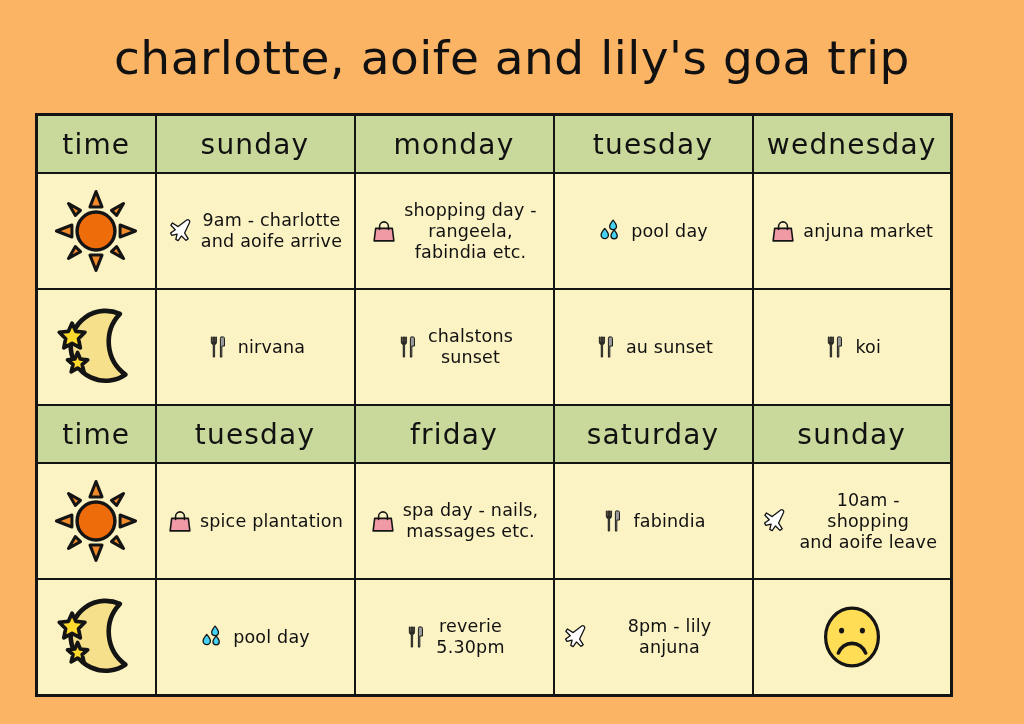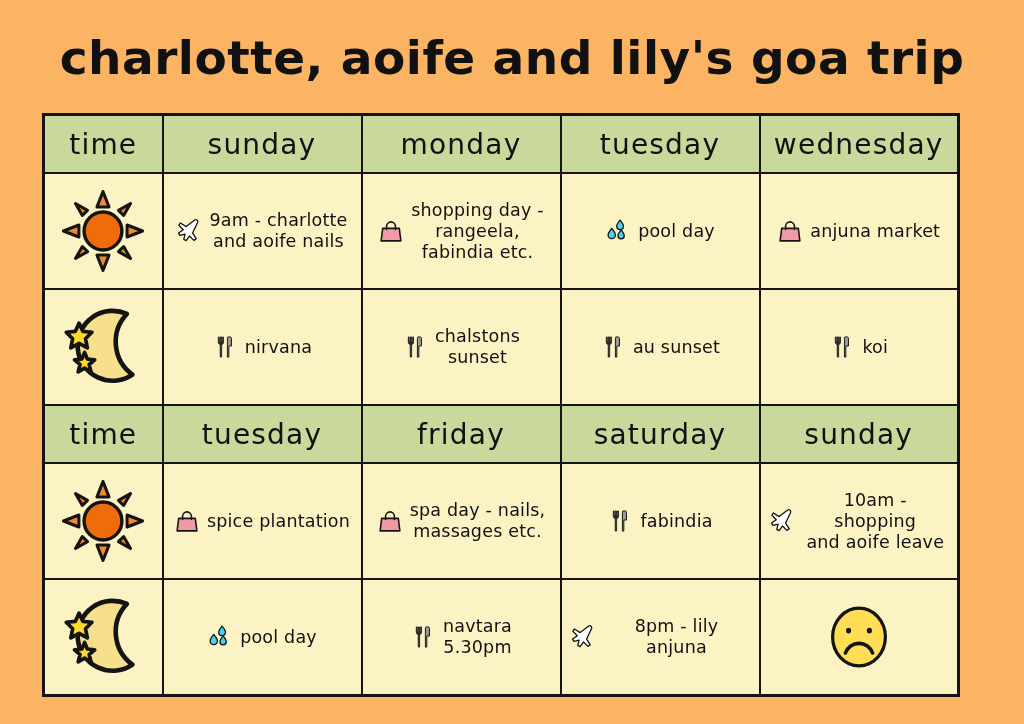--- a/index.html
+++ b/index.html
@@ -17,27 +17,27 @@
   #page-title {
     position: absolute;
     top: 28px;
     left: 0;
     width: 1024px;
     text-align: center;
     font-size: 47px;
     line-height: 60px;
     color: #111111;
     font-family: "DejaVu Sans", sans-serif;
-    font-weight: 700;
+    font-weight: 400;
     letter-spacing: 0.5px;
     white-space: nowrap;
   }
   #schedule-table {
     position: absolute;
-    left: 42px;
+    left: 35px;
     top: 113px;
     width: 915px;
     height: 566px;
     border-collapse: collapse;
     table-layout: fixed;
     border: 3px solid #141414;
   }
   #schedule-table td, #schedule-table th {
     border: 2px solid #141414;
     padding: 0;
@@ -151,21 +151,21 @@
       </td>
 
       <td>
         <div class="cell-inner">
           <span class="cell-icon">
             <svg width="26" height="28" viewBox="0 0 100 100">
               <path d="M72 8c6-4 14 2 11 9L64 58l14 22-9 6-17-17-13 18-9-5 5-20-20 5-5-9 18-13-17-17 6-9 22 14z" fill="#ffffff" stroke="#141414" stroke-width="5" stroke-linejoin="round"></path>
             </svg>
           </span>
           <span class="cell-text">9am - charlotte
-and aoife nails</span>
+and aoife arrive</span>
         </div>
       </td>
 
       <td>
         <div class="cell-inner">
           <span class="cell-icon">
             <svg width="26" height="28" viewBox="0 0 100 100">
               <path d="M18 40h64l6 48H12z" fill="#ef9aa4" stroke="#141414" stroke-width="6" stroke-linejoin="round"></path>
               <path d="M33 44V32a17 17 0 0 1 34 0v12" fill="none" stroke="#141414" stroke-width="6" stroke-linecap="round"></path>
             </svg>
@@ -369,21 +369,21 @@
       </td>
 
       <td>
         <div class="cell-inner">
           <span class="cell-icon">
             <svg width="24" height="28" viewBox="0 0 100 100">
               <path d="M22 8v22c0 6 4 9 8 10v52h6V40c4-1 8-4 8-10V8h-4v20h-4V8h-6v20h-4V8z" fill="#2b2b2b" stroke="#141414" stroke-width="3" stroke-linejoin="round"></path>
               <path d="M62 8h10c4 0 5 4 5 8v30H66v46h-6V16c0-5 1-8 2-8z" fill="#9a9a9a" stroke="#141414" stroke-width="4" stroke-linejoin="round"></path>
             </svg>
           </span>
-          <span class="cell-text">navtara
+          <span class="cell-text">reverie
 5.30pm</span>
         </div>
       </td>
 
       <td>
         <div class="cell-inner">
           <span class="cell-icon">
             <svg width="26" height="28" viewBox="0 0 100 100">
               <path d="M72 8c6-4 14 2 11 9L64 58l14 22-9 6-17-17-13 18-9-5 5-20-20 5-5-9 18-13-17-17 6-9 22 14z" fill="#ffffff" stroke="#141414" stroke-width="5" stroke-linejoin="round"></path>
             </svg>

